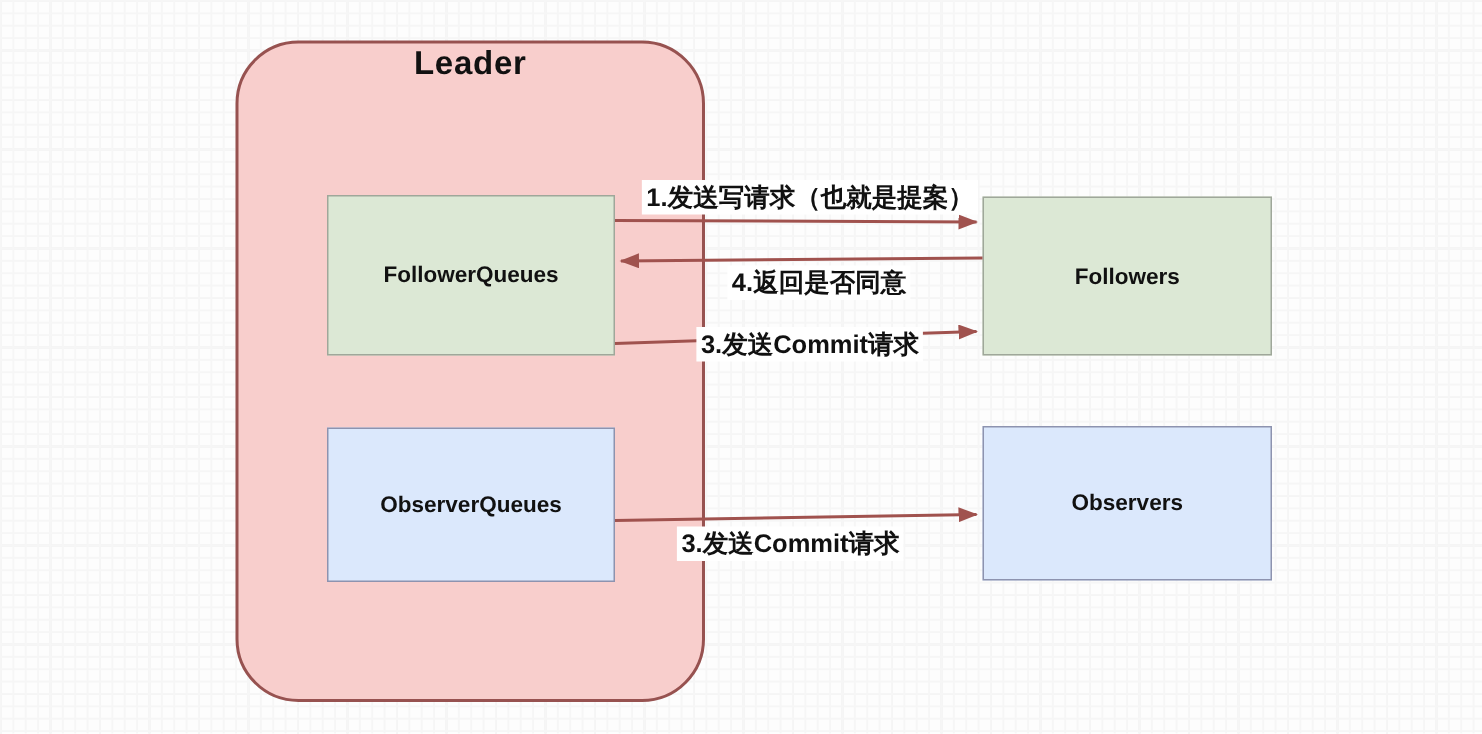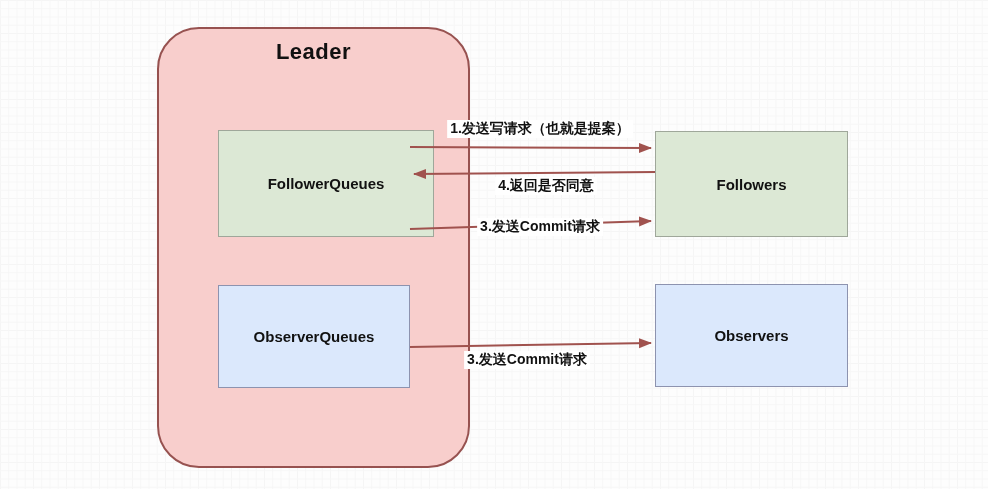--- a/index.html
+++ b/index.html
@@ -27,21 +27,20 @@
     width: 313px;
     height: 441px;
     box-sizing: border-box;
     background: var(--leader-fill, #f8cecc);
     border: 2px solid var(--leader-border, #975250);
     border-radius: 42px;
     z-index: 1;
   }
   .leader-title {
     text-align: center;
-    margin-top: 10px;
     font-size: 22px;
     font-weight: bold;
     color: var(--text, #111111);
     letter-spacing: 0.5px;
   }
   .node {
     position: absolute;
     box-sizing: border-box;
     display: flex;
     align-items: center;
@@ -52,21 +51,21 @@
     z-index: 2;
   }
   .node.green {
     background: var(--queue-green-fill, #dce8d5);
     border: 1px solid var(--queue-green-border, #9fa79a);
   }
   .node.blue {
     background: var(--queue-blue-fill, #dbe8fc);
     border: 1px solid var(--queue-blue-border, #8d93af);
   }
-  #followerqueues { left: 218px; top: 130px; width: 216px; height: 107px; }
+  #followerqueues { left: 218px; top: 130px; width: 192px; height: 107px; }
   #followers      { left: 655px; top: 131px; width: 193px; height: 106px; }
   #observerqueues { left: 218px; top: 285px; width: 192px; height: 103px; }
   #observers      { left: 655px; top: 284px; width: 193px; height: 103px; justify-content: center; }
   .edges-layer {
     position: absolute;
     left: 0; top: 0;
     width: 988px;
     height: 489px;
     pointer-events: none;
     z-index: 2;
@@ -76,21 +75,21 @@
     stroke-width: 2;
     fill: none;
   }
   marker path {
     fill: var(--arrow, #a0524e);
   }
   .edge-label {
     position: absolute;
     transform: translateX(-50%);
     white-space: nowrap;
-    font-size: 14px;
+    font-size: 17px;
     font-weight: bold;
     color: var(--text, #111111);
     background: #ffffff;
     padding: 0 3px;
     z-index: 3;
   }
   #edge-label-1 { left: 540px; top: 120px; }
   #edge-label-2 { left: 546px; top: 177px; }
   #edge-label-3 { left: 540px; top: 218px; }
   #edge-label-4 { left: 527px; top: 351px; }

